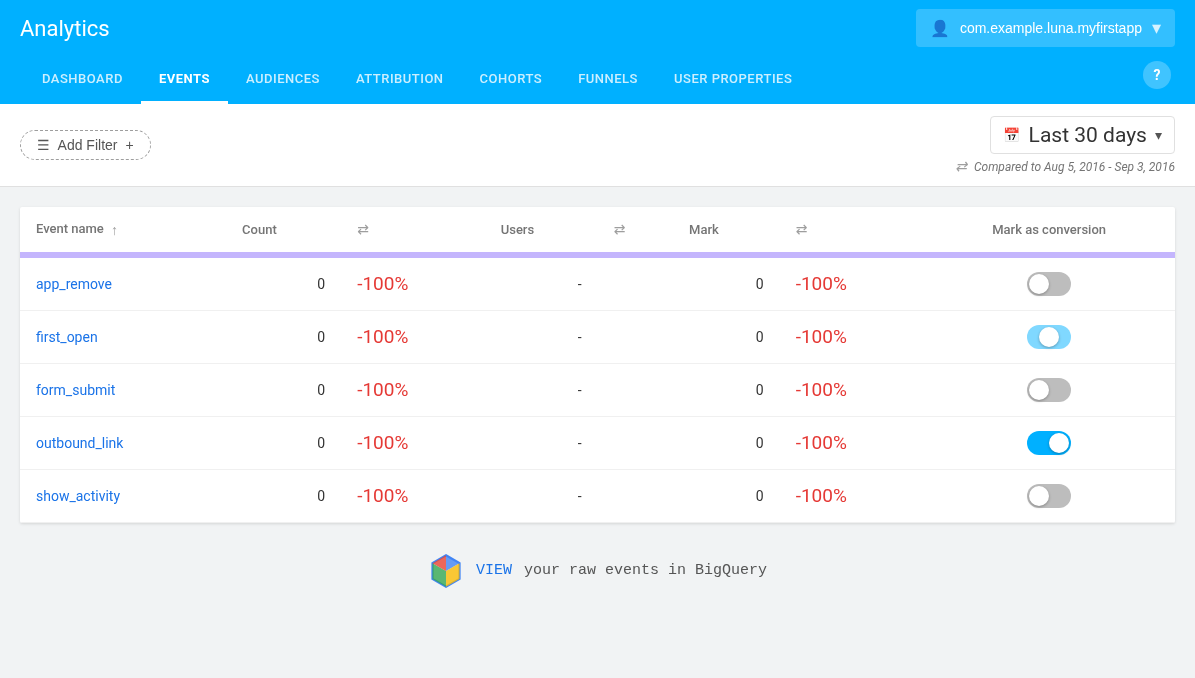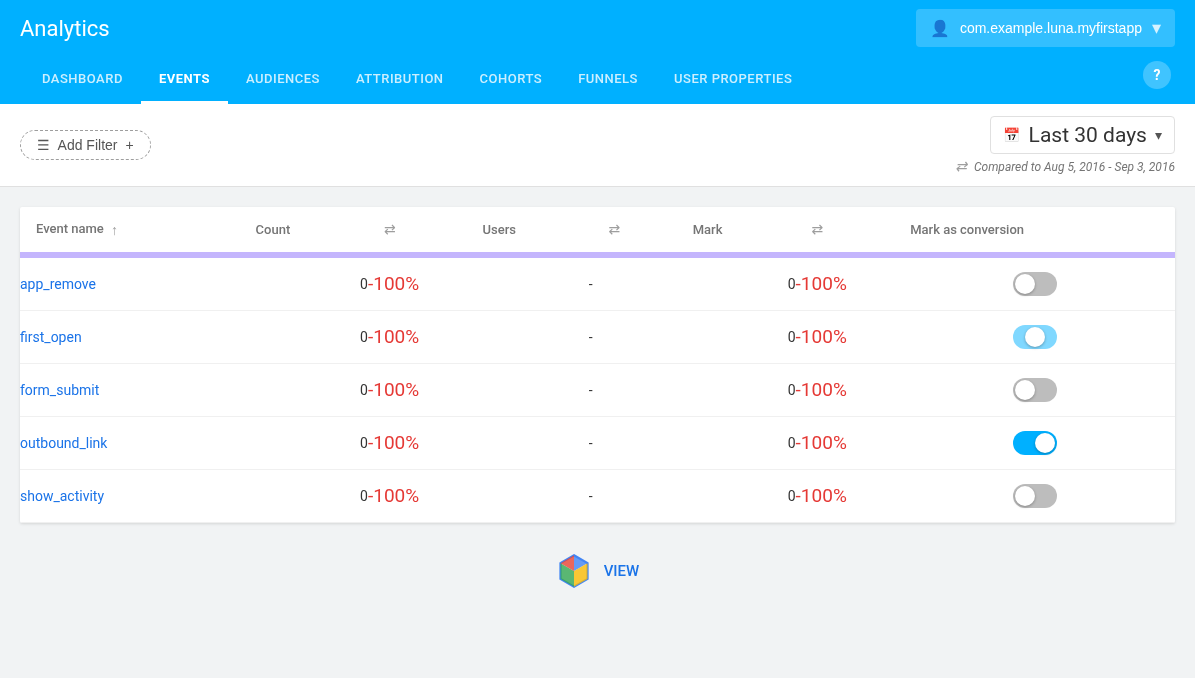--- a/index.html
+++ b/index.html
@@ -152,23 +152,23 @@
     }
     th {
       padding: 14px 16px;
       text-align: left;
       font-size: 13px;
       font-weight: 500;
       color: #757575;
       white-space: nowrap;
     }
     th.right { }
-    th.center { }
+    th.center { text-align: center; }
     td {
-      padding: 14px 0;
+      padding: 14px 16px;
       font-size: 14px;
       color: #333;
       border-bottom: 1px solid #f0f0f0;
     }
     td.right { text-align: right; }
     td.center { text-align: center; }
     .event-link {
       color: #1a73e8;
       cursor: pointer;
       text-decoration: none;
@@ -214,20 +214,21 @@
 
     
     .bq-footer {
       display: flex;
       align-items: center;
       justify-content: center;
       gap: 12px;
       padding: 20px;
       font-size: 15px;
       color: #555;
+      font-family: Liberation Mono, monospace;
     }
     .bq-logo {
       width: 36px;
       height: 36px;
     }
     .bq-view-link {
       color: #1a73e8;
       font-weight: 500;
       cursor: pointer;
       text-decoration: none;
@@ -385,13 +386,14 @@
 
 <div class="bq-footer">
   <svg class="bq-logo" viewBox="0 0 64 64" xmlns="http://www.w3.org/2000/svg">
     <polygon points="32,4 56,18 56,46 32,60 8,46 8,18" fill="none" stroke="#4285F4" stroke-width="4"></polygon>
     <polygon points="32,4 56,18 32,32" fill="#4285F4" opacity="0.8"></polygon>
     <polygon points="8,18 32,32 32,60 8,46" fill="#34A853" opacity="0.8"></polygon>
     <polygon points="32,32 56,18 56,46 32,60" fill="#FBBC05" opacity="0.8"></polygon>
     <polygon points="8,18 32,4 32,32" fill="#EA4335" opacity="0.8"></polygon>
   </svg>
   <a class="bq-view-link">VIEW</a>
+  <span class="bq-text">your raw events in BigQuery</span>
 </div>
 
 </body></html>

